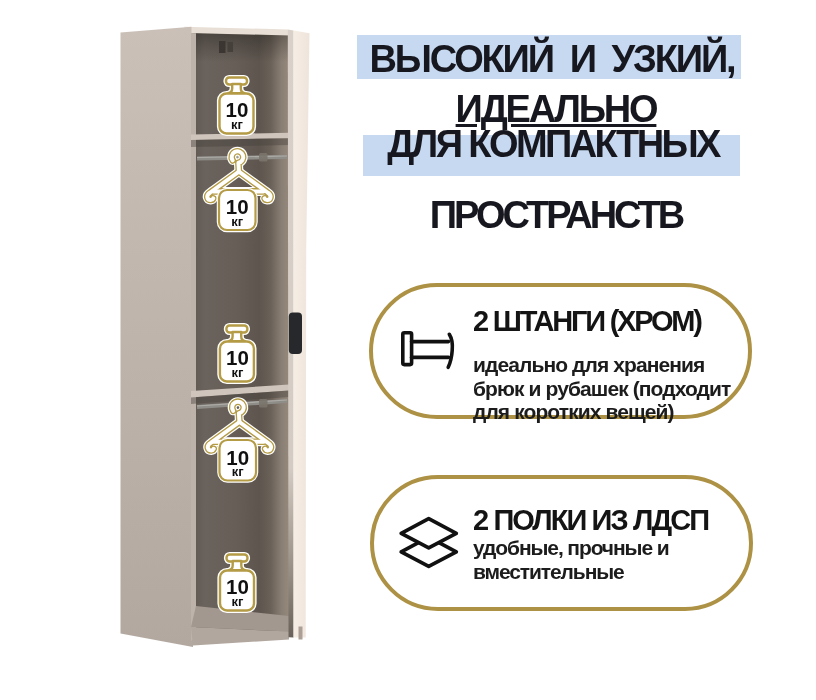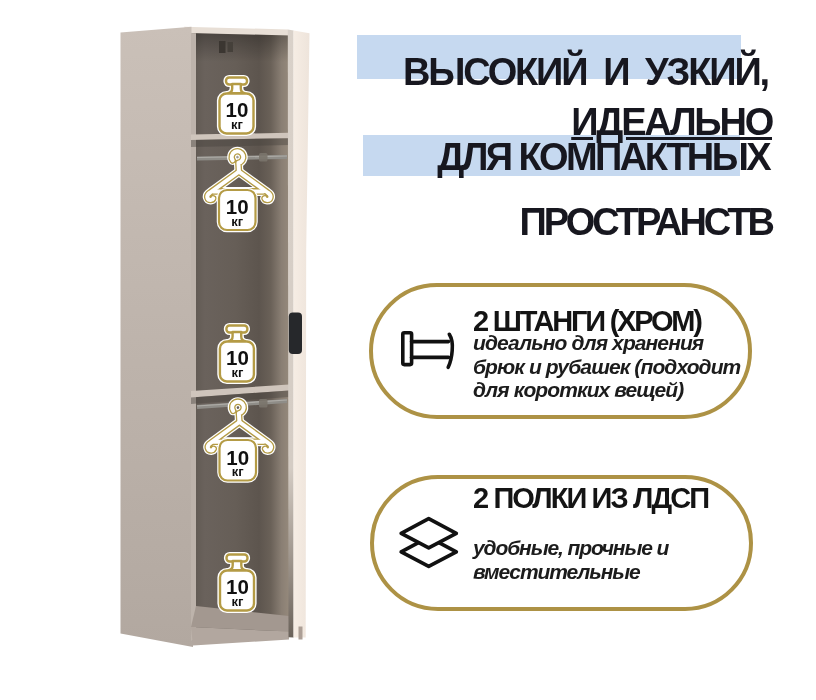--- a/index.html
+++ b/index.html
@@ -1,21 +1,21 @@
 <!DOCTYPE html>
 <html><head>
 <meta charset="utf-8">
 <style>
   html,body{margin:0;padding:0;}
   body{width:816px;height:700px;background:#ffffff;position:relative;overflow:hidden;
        font-family:"Liberation Sans",sans-serif;}
   .abs{position:absolute;}
   .hl{background:#c6d9f0;}
-  .tline{left:340px;width:432px;text-align:right;font-weight:bold;color:#17171f;
-         font-size:38px;line-height:48px;white-space:nowrap;margin-top:13px;}
+  .tline{left:340px;width:432px;text-align:center;font-weight:bold;color:#17171f;
+         font-size:38px;line-height:48px;white-space:nowrap;}
   .ofit{border:4px solid #ad9245;border-radius:68px;background:#fff;box-sizing:border-box;}
   .otitle{font-weight:bold;color:#141414;font-size:29px;line-height:29px;white-space:nowrap;}
   .odesc{font-weight:bold;color:#1c1c1c;font-size:21px;line-height:23.5px;white-space:nowrap;}
 </style>
 </head>
 <body>
 
 <svg class="abs" style="left:0;top:0" width="816" height="700" viewBox="0 0 816 700">
   <defs>
     <linearGradient id="sideg" x1="0" y1="0" x2="0" y2="1">
@@ -152,41 +152,41 @@
 <div class="abs hl" style="left:357px;top:35px;width:384px;height:44px;"></div>
 
 <div class="abs hl" style="left:362.6px;top:134.5px;width:377px;height:41.2px;"></div>
 
 <div class="abs tline" style="top:34.5px;letter-spacing:-2.16px;margin-left:-4px;" id="l1">ВЫСОКИЙ&nbsp; И&nbsp; УЗКИЙ,</div>
 
 <div class="abs tline" style="top:84.8px;letter-spacing:-2.23px;text-decoration:underline;" id="l2">ИДЕАЛЬНО</div>
 
 <div class="abs tline" style="top:120px;letter-spacing:-2.6px;margin-left:-3px;" id="l3">ДЛЯ КОМПАКТНЫХ</div>
 
-<div class="abs tline" style="top:185px;letter-spacing:-3.0px;" id="l4">ПРОСТРАНСТВ</div>
+<div class="abs tline" style="top:191px;letter-spacing:-3.0px;" id="l4">ПРОСТРАНСТВ</div>
 
 <div class="abs ofit" style="left:369px;top:283px;width:383px;height:136px;"></div>
 
 <svg class="abs" style="left:396px;top:326px" width="66" height="48" viewBox="396 326 66 48">
   <g fill="none" stroke="#111111" stroke-width="3.6" stroke-linecap="round" stroke-linejoin="round">
     <rect x="402.8" y="332.8" width="8.8" height="31.8" rx="1.5"></rect>
     <line x1="411.6" y1="341.6" x2="448.5" y2="341.6"></line>
     <line x1="411.6" y1="357.4" x2="448.5" y2="357.4"></line>
     <path d="M449.3,334.3 C452.3,339 452.7,345 452.2,350.5 C451.8,356.5 450.4,362.6 448.2,367.3"></path>
   </g>
 </svg>
 
 <div class="abs otitle" style="left:473px;top:306.5px;letter-spacing:-2.2px;" id="ot1">2 ШТАНГИ (ХРОМ)</div>
 
-<div class="abs odesc" style="left:473px;top:331px;letter-spacing:-0.9px;font-style:italic;" id="od1">идеально для хранения<br>брюк и рубашек (подходит<br>для коротких вещей)</div>
+<div class="abs odesc" style="left:473px;top:353px;letter-spacing:-0.9px;" id="od1">идеально для хранения<br>брюк и рубашек (подходит<br>для коротких вещей)</div>
 
 <div class="abs ofit" style="left:369.6px;top:475px;width:383px;height:135.5px;"></div>
 
 <svg class="abs" style="left:396px;top:513px" width="66" height="58" viewBox="396 513 66 58">
   <g stroke="#111111" stroke-width="3.7" stroke-linejoin="round">
     <path d="M428.7,537.2 L456.3,551.8 L428.7,566.4 L401.2,551.8 Z" fill="none"></path>
     <path d="M428.7,518.7 L456.3,533.3 L428.7,547.9 L401.2,533.3 Z" fill="#ffffff"></path>
   </g>
 </svg>
 
-<div class="abs otitle" style="left:473px;top:484px;letter-spacing:-1.9px;" id="ot2">2 ПОЛКИ ИЗ ЛДСП</div>
+<div class="abs otitle" style="left:473px;top:506px;letter-spacing:-1.9px;" id="ot2">2 ПОЛКИ ИЗ ЛДСП</div>
 
-<div class="abs odesc" style="left:473px;top:536.2px;letter-spacing:-1.1px;font-style:italic;" id="od2">удобные, прочные и<br>вместительные</div>
+<div class="abs odesc" style="left:473px;top:536.2px;letter-spacing:-1.1px;" id="od2">удобные, прочные и<br>вместительные</div>
 
 </body></html>

